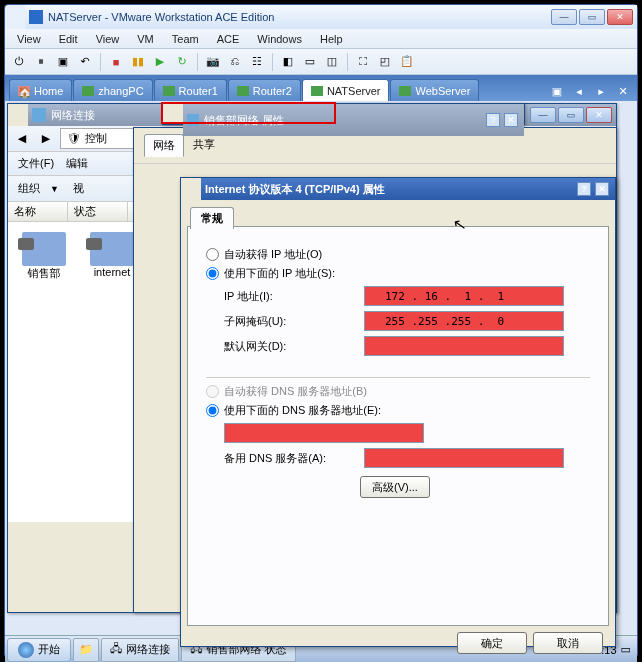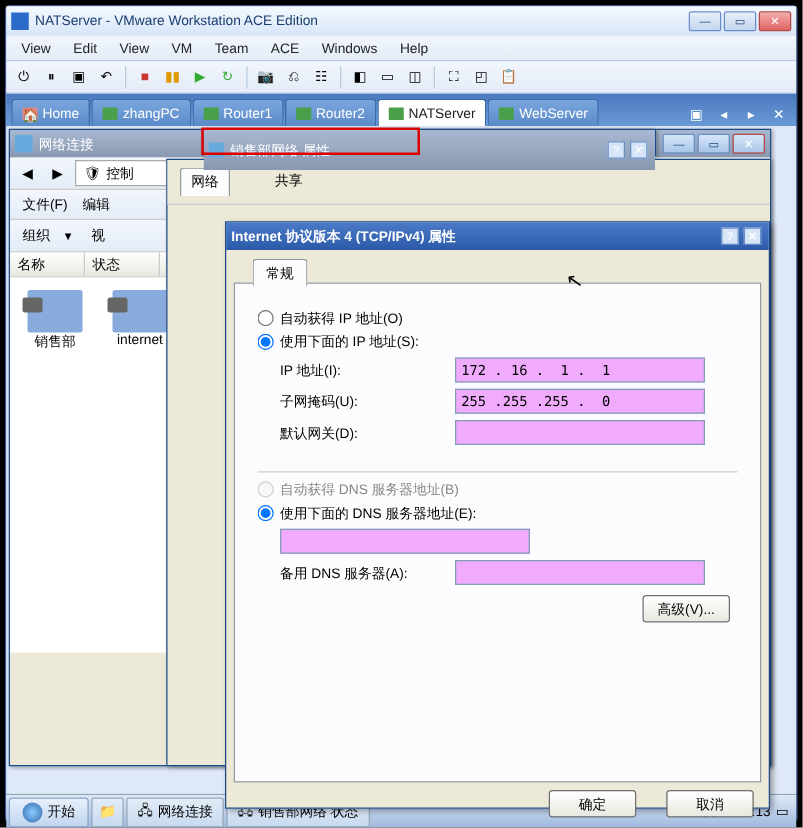--- a/index.html
+++ b/index.html
@@ -1,18 +1,18 @@
 <!DOCTYPE html>
 <html><head>
 <meta charset="utf-8">
 <style>
 *{box-sizing:border-box;margin:0;padding:0;font-family:"Microsoft YaHei","SimSun",Tahoma,sans-serif;font-size:11px;}
 body{background:#000;width:642px;height:662px;overflow:hidden;position:relative;}
 .vmware{position:absolute;left:4px;top:4px;width:634px;height:654px;background:linear-gradient(#e8f0fb,#cfe0f5);border:1px solid #3b5998;border-radius:4px;}
-.titlebar{height:24px;display:flex;align-items:center;padding:0 4px;background:linear-gradient(#f5f9ff,#d6e5f8);}
+.titlebar{height:24px;display:flex;align-items:center;padding:0 4px;background:linear-gradient(#f5f9ff,#d6e5f8);margin-left:20px;}
 .titlebar .ticon{width:14px;height:14px;background:#2a6ac9;margin-right:5px;}
 .titlebar .title{flex:1;color:#1a3e70;}
 .winbtns{display:flex;gap:2px;}
 .wbtn{width:26px;height:16px;border:1px solid #6a8fc7;background:linear-gradient(#e6effa,#c5d7ee);border-radius:2px;display:flex;align-items:center;justify-content:center;font-size:9px;color:#2a4a7a;cursor:pointer;}
 .wbtn.close{background:linear-gradient(#f5adad,#e06363);color:#fff;border-color:#b34a4a;}
 .menubar{height:20px;background:linear-gradient(#f2f6fc,#e3ecf7);display:flex;align-items:center;padding:0 4px;gap:2px;border-bottom:1px solid #b8cce0;}
 .menubar span{padding:2px 8px;color:#222;cursor:pointer;}
 .toolbar{height:26px;background:linear-gradient(#f2f6fc,#e3ecf7);display:flex;align-items:center;padding:0 4px;gap:2px;border-bottom:1px solid #b8cce0;}
 .tbtn{width:20px;height:20px;border:1px solid transparent;border-radius:2px;display:flex;align-items:center;justify-content:center;cursor:pointer;}
 .tsep{width:1px;height:18px;background:#b8cce0;margin:0 3px;}
@@ -29,33 +29,33 @@
 .win .titlebar.inactive{background:linear-gradient(#a8b8d0,#8898b0);}
 .win .wbtn{background:linear-gradient(#d6e5f8,#a8c5e8);}
 .win1{left:2px;top:2px;width:610px;height:510px;}
 .win2{left:128px;top:26px;width:484px;height:486px;}
 .win3{left:157px;top:2px;width:363px;height:22px;}
 .dlg{position:absolute;left:175px;top:76px;width:436px;height:470px;background:#ece9d8;border:1px solid #1a4a8a;box-shadow:2px 2px 5px rgba(0,0,0,.4);}
 .dlg .titlebar{background:linear-gradient(#4a7ac8,#2a5aa8);color:#fff;height:22px;font-family:"SimSun",monospace;font-weight:bold;}
 .dlg .titlebar .title{color:#fff;}
 .dlgbody{padding:6px;}
 .tabctrl{border:1px solid #919b9c;background:#fcfcfe;height:400px;position:relative;}
-.tabhdr{position:absolute;top:-20px;left:14px;display:flex;}
+.tabhdr{position:absolute;top:-20px;left:2px;display:flex;font-weight:bold;}
 .tabhdr .t{padding:3px 10px;background:#fcfcfe;border:1px solid #919b9c;border-bottom:none;border-radius:3px 3px 0 0;cursor:pointer;}
 .tabbody{padding:16px 18px;font-family:"SimSun",sans-serif;}
 .tabbody .desc{margin-bottom:14px;line-height:1.5;color:#222;}
 .grp{border:1px solid #d0d0c0;border-radius:3px;padding:10px 10px;margin-bottom:8px;position:relative;}
 .radio{display:flex;align-items:center;gap:5px;margin:4px 0;cursor:pointer;}
 .radio input{cursor:pointer;}
 .frow{display:flex;align-items:center;margin:5px 0 5px 18px;}
 .frow label{width:140px;}
-.frow input[type=text]{width:200px;height:20px;border:1px solid #7f9db9;padding:1px 4px;font-family:"SimSun",monospace;background:#f0abfc;}
-.dlgbtns{display:flex;justify-content:flex-end;gap:24px;padding:6px 6px 0 0;}
+.frow input[type=text]{width:200px;height:20px;border:1px solid #7f9db9;padding:1px 20px;font-family:"SimSun",monospace;background:#ef4444;}
+.dlgbtns{display:flex;justify-content:flex-end;gap:6px;padding:6px 6px 0 0;}
 .btn{width:70px;height:22px;border:1px solid #707070;background:linear-gradient(#fff,#e8e8e0);border-radius:3px;cursor:pointer;}
-.advrow{display:flex;justify-content:flex-end;margin-top:8px;margin-right:6px;}
+.advrow{display:flex;justify-content:center;margin-top:8px;margin-right:6px;}
 .taskbar{height:28px;background:linear-gradient(#dfe8f6,#9cb8dd);display:flex;align-items:center;border-top:1px solid #8aa;padding:0 2px;gap:2px;}
 .start{height:24px;padding:0 10px;background:linear-gradient(#e8f0fb,#c0d5ee);border:1px solid #8aa8cc;border-radius:3px;display:flex;align-items:center;gap:4px;cursor:pointer;}
 .tkitem{height:24px;padding:0 8px;background:linear-gradient(#e2ecf8,#c8daee);border:1px solid #9ab;border-radius:2px;display:flex;align-items:center;gap:4px;cursor:pointer;}
 .tray{margin-left:auto;display:flex;align-items:center;gap:4px;padding:0 4px;}
 .toolbar2{height:26px;background:linear-gradient(#f2f6fc,#e3ecf7);border-bottom:1px solid #ccc;display:flex;align-items:center;padding:0 4px;gap:4px;}
 .addr{height:24px;background:linear-gradient(#f2f6fc,#e3ecf7);display:flex;align-items:center;padding:0 4px;border-bottom:1px solid #ccc;}
 .listhdr{height:20px;background:linear-gradient(#fff,#e8e8e0);display:flex;border-bottom:1px solid #ccc;}
 .listhdr span{padding:2px 6px;border-right:1px solid #ccc;}
 .icons{padding:10px 6px;display:flex;gap:8px;}
 .iconitem{width:60px;text-align:center;cursor:pointer;}
@@ -186,21 +186,21 @@
             <div>销售部</div>
           </div>
         <div class="iconitem">
             <div class="ic"></div>
             <div>internet</div>
           </div>
       </div>
     </div>
 
     <div class="win win2">
-      <div style="padding:6px 10px;display:flex;gap:28px;border-bottom:1px solid #ccc;background:#ece9d8">
+      <div style="padding:6px 10px;display:flex;gap:1px;border-bottom:1px solid #ccc;background:#ece9d8">
         <span style="padding:3px 8px;background:#fcfcfe;border:1px solid #919b9c;border-bottom-color:#fcfcfe;border-radius:3px 3px 0 0">网络</span>
         <span style="padding:3px 8px">共享</span>
       </div>
     </div>
 
     <div class="win win3">
       <div class="titlebar inactive" style="height:32px">
         <span class="ticon" style="background:#6ad;width:12px;height:12px"></span>
         <span class="title">销售部网络 属性</span>
         <div class="winbtns" style="margin-left:auto">

